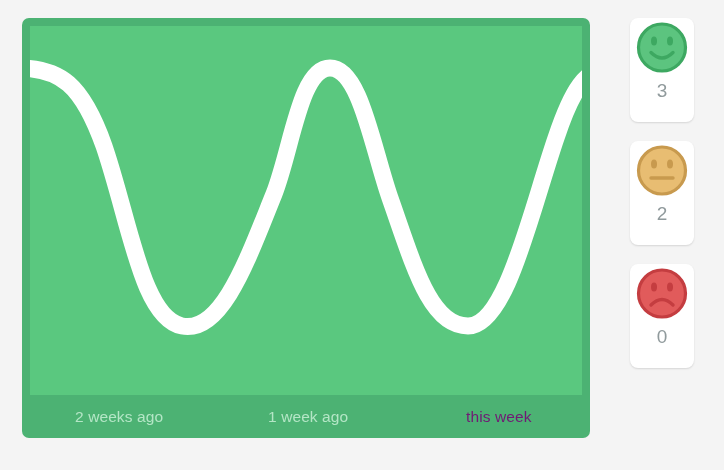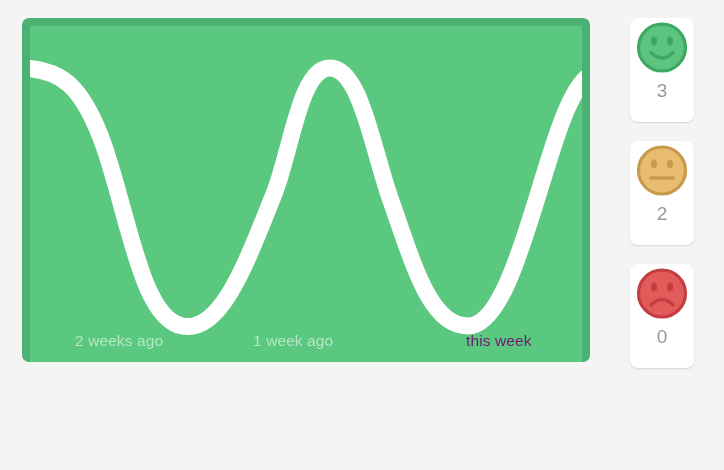--- a/index.html
+++ b/index.html
@@ -14,21 +14,21 @@
     overflow: hidden;
     position: relative;
   }
 
   
   #mood-chart-card {
     position: absolute;
     left: 22px;
     top: 18px;
     width: 568px;
-    height: 344px;
+    height: 420px;
     background: var(--chart-frame, #4cb273);
     border-radius: 7px;
     box-sizing: border-box;
     overflow: hidden;
   }
   #plot-area {
     position: absolute;
     left: 8px;
     top: 8px;
     width: 552px;
@@ -51,21 +51,21 @@
     align-items: center;
   }
   .axis-tick-label {
     position: absolute;
     color: #b4e6c6;
     font-size: 15.5px;
     letter-spacing: 0.1px;
     white-space: nowrap;
   }
   .axis-tick-label.tick-0 { left: 53px; }
-  .axis-tick-label.tick-1 { left: 231px; }
+  .axis-tick-label.tick-1 { left: 246px; }
   .axis-tick-label.tick-2 { left: 444px; }
 
   
   #sentiment-panel {
     position: absolute;
     left: 630px;
     top: 18px;
     width: 64px;
   }
   .sentiment-card {

